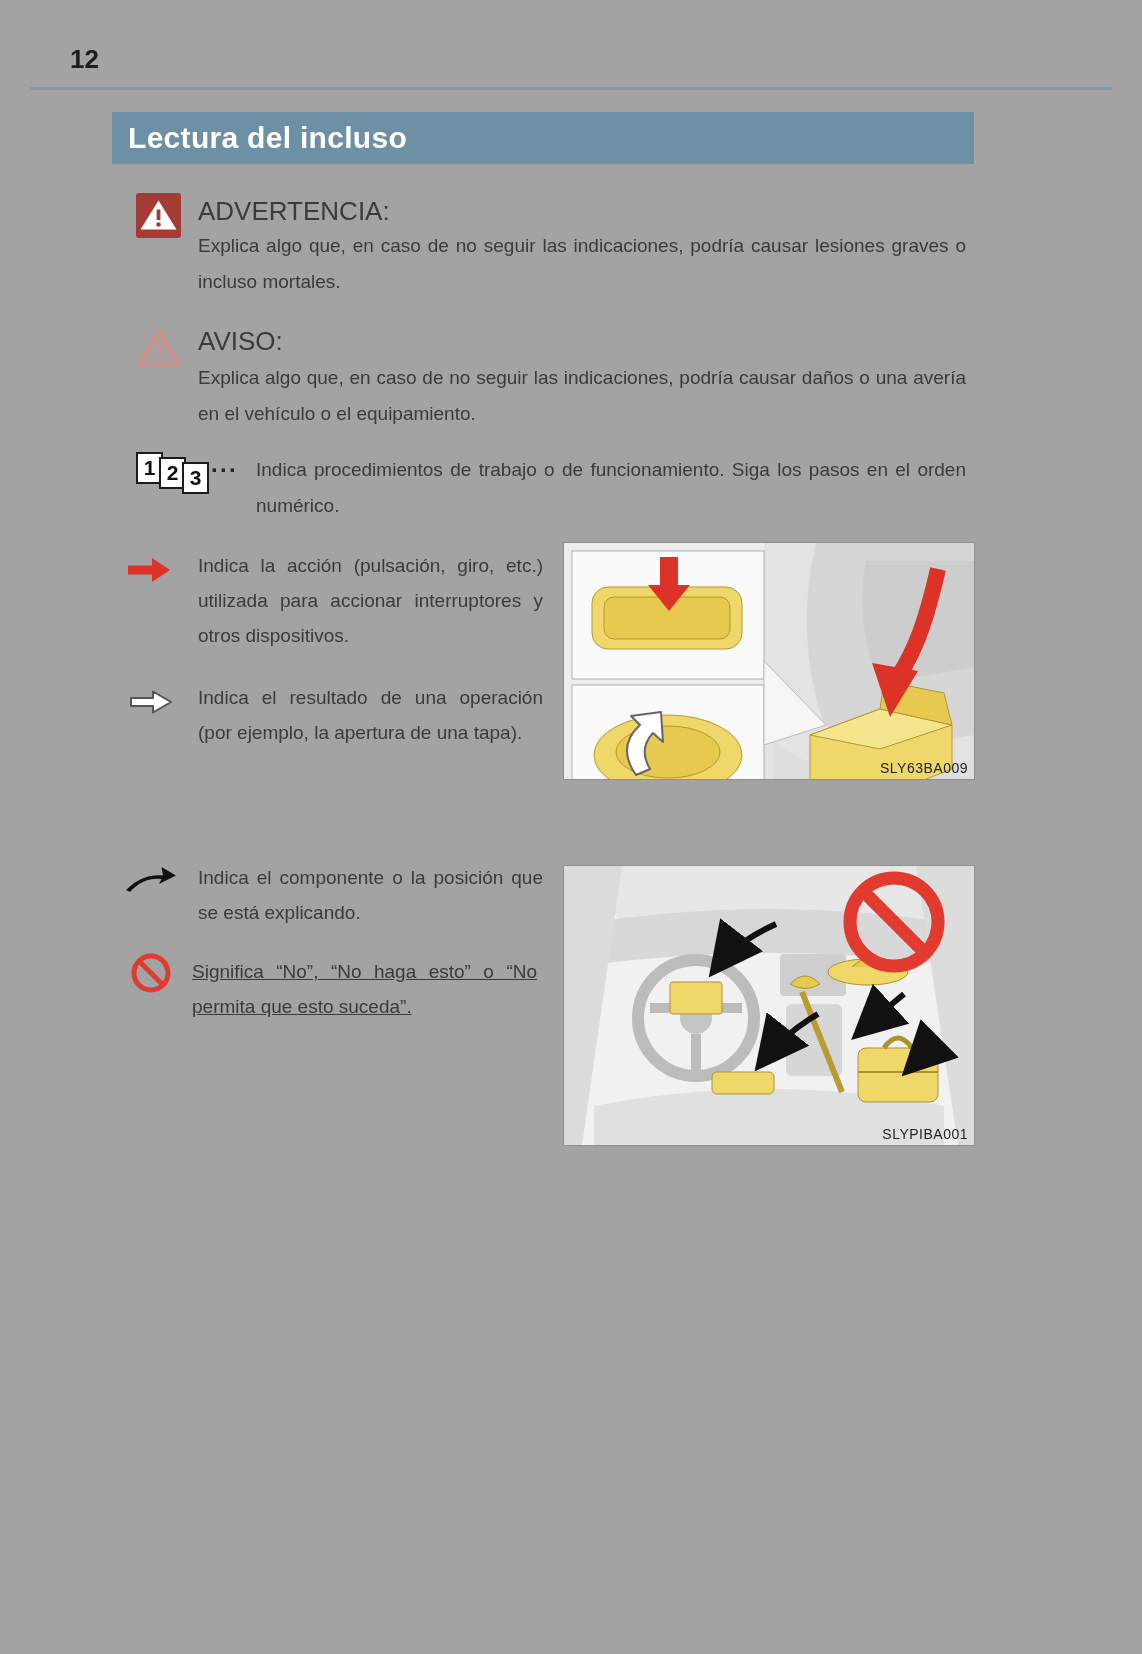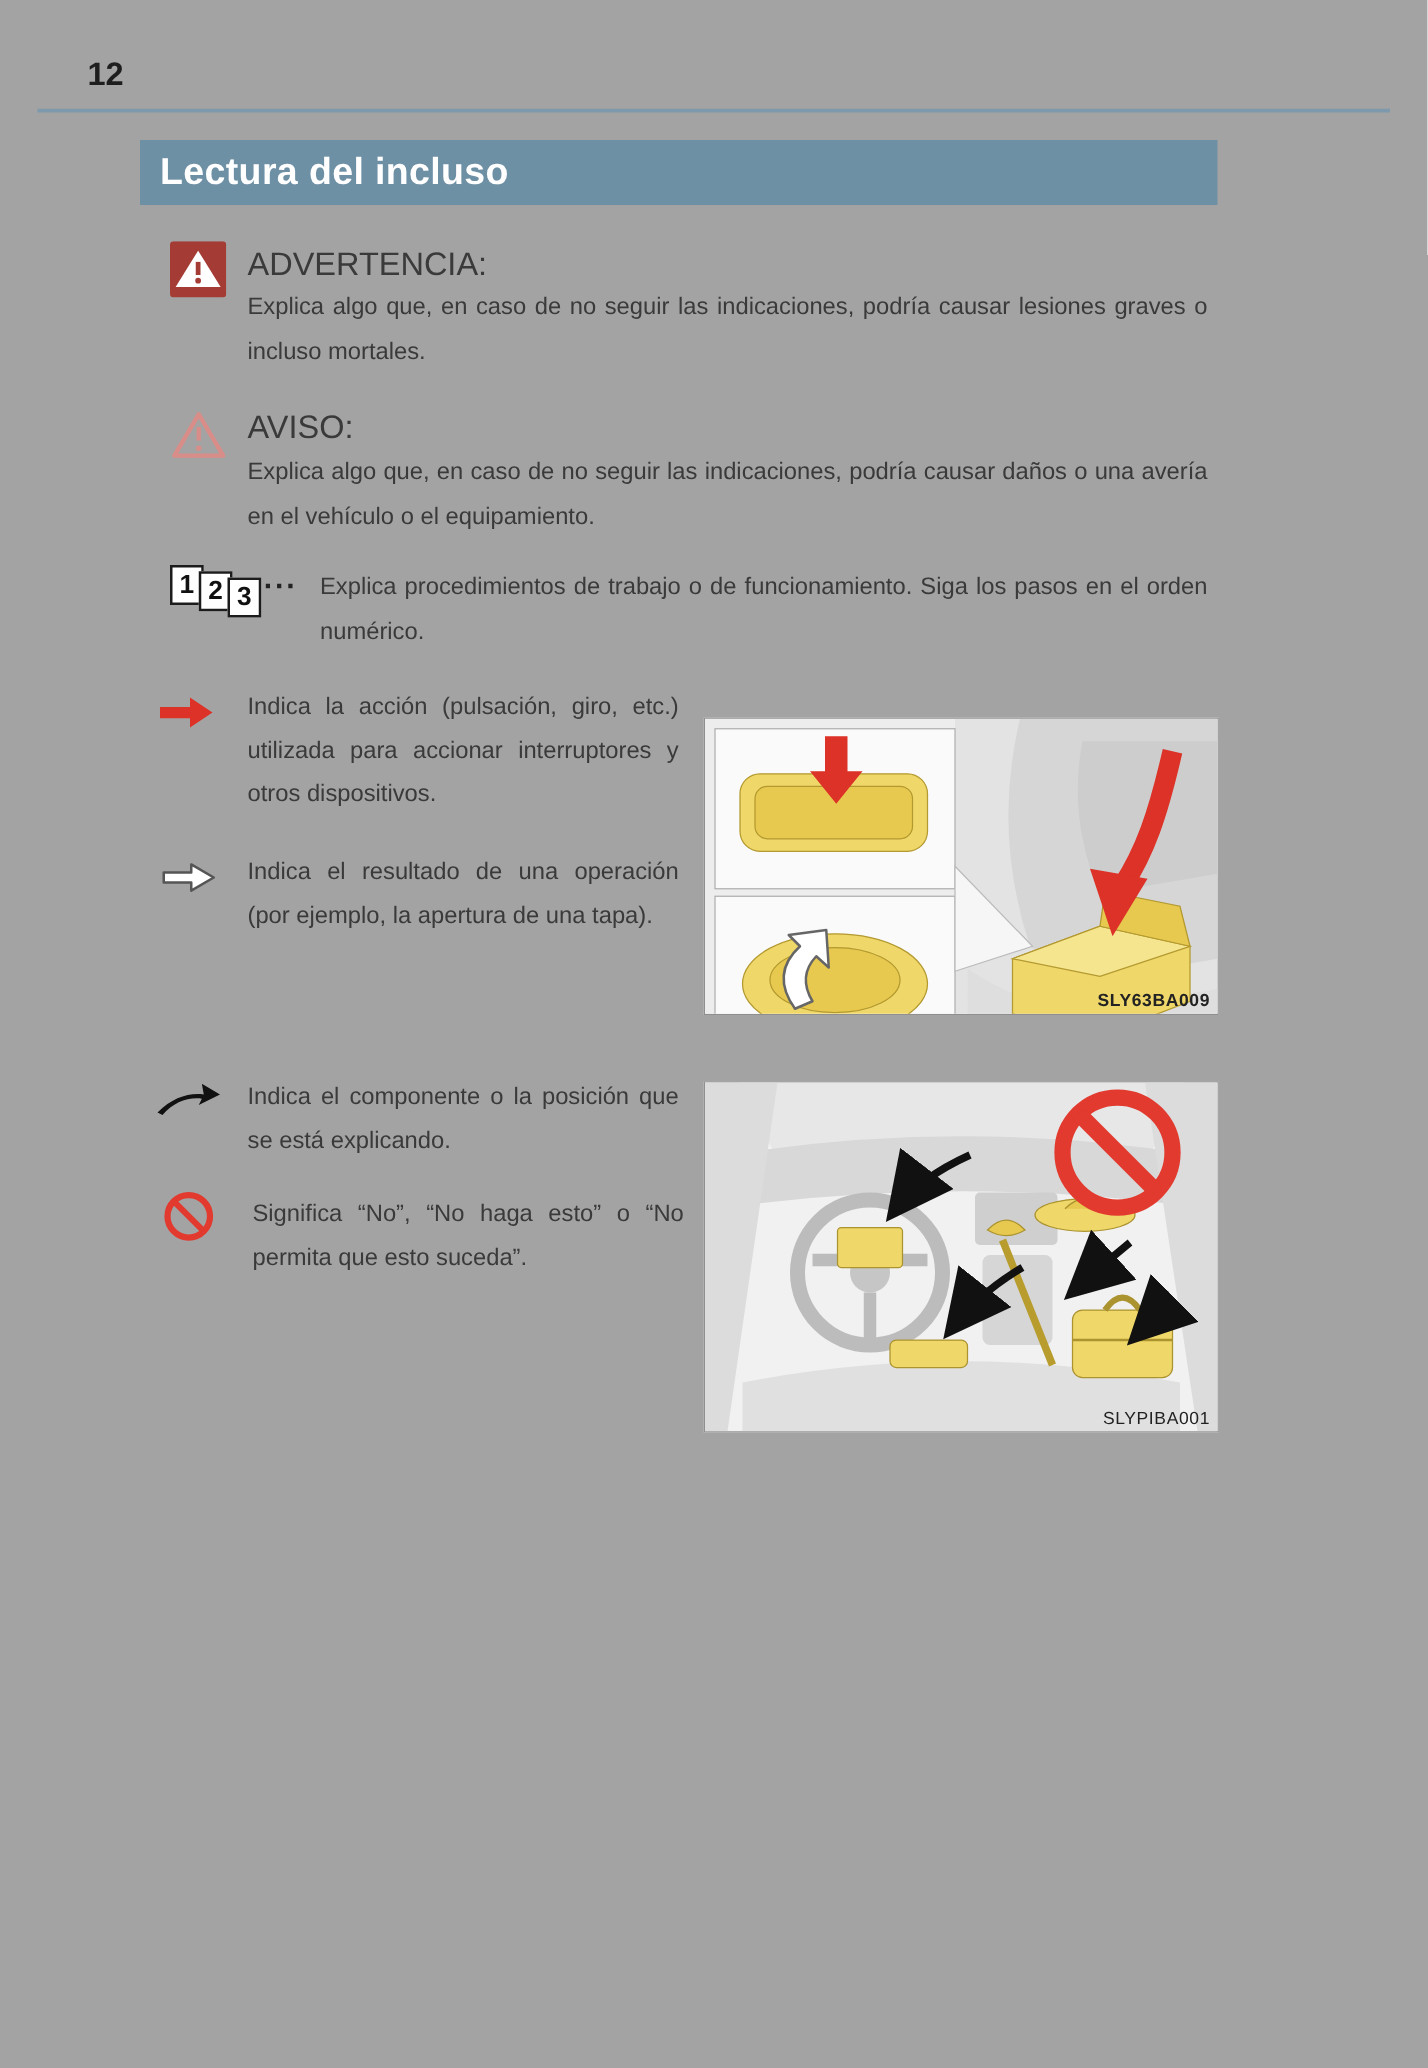--- a/index.html
+++ b/index.html
@@ -50,37 +50,37 @@
       <rect x="20.3" y="13.5" width="3.4" height="11" fill="#d98d89"></rect>
       <circle cx="22" cy="30.5" r="2.2" fill="#d98d89"></circle>
     </svg>
   </div>
   <div class="entry-title" style="left:198px; top:326px;">AVISO:</div>
   <div class="entry-body" style="left:198px; top:360px; width:768px;">Explica algo que, en caso de no seguir las indicaciones, podría causar daños o una avería en el vehículo o el equipamiento.</div>
 
   <div class="steps-group">
     <span class="step-box b1">1</span><span class="step-box b2">2</span><span class="step-box b3">3</span><span class="step-dots">···</span>
   </div>
-  <div class="entry-body" style="left:256px; top:452px; width:710px;">Explica procedimientos de trabajo o de funcionamiento. Siga los pasos en el orden numérico.</div>
+  <div class="entry-body" style="left:256px; top:452px; width:710px;">Indica procedimientos de trabajo o de funcionamiento. Siga los pasos en el orden numérico.</div>
 
   <div class="icon" style="left:126px; top:556px; width:46px; height:28px;">
     <svg width="46" height="28" viewBox="0 0 46 28">
       <path d="M2 9.5 H26 V2 L44 14 L26 26 V18.5 H2 Z" fill="#dc3227"></path>
     </svg>
   </div>
   <div class="entry-body narrow" style="left:198px; top:548px; width:345px;">Indica la acción (pulsación, giro, etc.) utilizada para accionar interruptores y otros dispositivos.</div>
 
   <div class="icon" style="left:128px; top:688px; width:46px; height:28px;">
     <svg width="46" height="28" viewBox="0 0 46 28">
       <path d="M3 10 H25 V3.5 L43 14 L25 24.5 V18 H3 Z" fill="#ffffff" stroke="#555" stroke-width="2" stroke-linejoin="round"></path>
     </svg>
   </div>
   <div class="entry-body narrow" style="left:198px; top:680px; width:345px;">Indica el resultado de una operación (por ejemplo, la apertura de una tapa).</div>
 
-  <div class="figure" style="left:563px; top:574px; width:412px; height:238px;font-weight:bold;">
+  <div class="figure" style="left:563px; top:542px; width:412px; height:238px;">
     <svg width="410" height="278" viewBox="0 0 410 278">
       <rect width="410" height="278" fill="#ededed"></rect>
       <path d="M200 0 h210 v278 h-210 z" fill="#e3e3e3"></path>
       <path d="M252 0 q-22 92 8 182 q42 32 92 20 l58 -10 V0 Z" fill="#d6d6d6"></path>
       <path d="M302 18 q-12 62 14 122 l94 -16 V18 Z" fill="#cdcdcd"></path>
       <path d="M210 200 q60 40 120 30 l80 -14 v62 h-200 Z" fill="#dedede"></path>
 
       <rect x="8" y="8" width="192" height="128" fill="#fafafa" stroke="#b0b0b0"></rect>
       <rect x="28" y="44" width="150" height="62" rx="16" fill="#efd769" stroke="#b3992f"></rect>
       <rect x="40" y="54" width="126" height="42" rx="10" fill="#e7c94f" stroke="#b3992f"></rect>
@@ -109,21 +109,21 @@
     </svg>
   </div>
   <div class="entry-body narrow" style="left:198px; top:860px; width:345px;">Indica el componente o la posición que se está explicando.</div>
 
   <div class="icon" style="left:130px; top:952px; width:42px; height:42px;">
     <svg width="42" height="42" viewBox="0 0 42 42">
       <circle cx="21" cy="21" r="17" fill="none" stroke="#e23a2e" stroke-width="5"></circle>
       <line x1="9.5" y1="9.5" x2="32.5" y2="32.5" stroke="#e23a2e" stroke-width="5"></line>
     </svg>
   </div>
-  <div class="entry-body narrow" style="left:202px; top:954px; width:345px;">Significa “No”, “No haga esto” o “No permita que esto suceda”.</div>
+  <div class="entry-body narrow" style="left:192px; top:954px; width:345px;text-decoration:underline;">Significa “No”, “No haga esto” o “No permita que esto suceda”.</div>
 
   <div class="figure" style="left:563px; top:865px; width:412px; height:281px;">
     <svg width="410" height="279" viewBox="0 0 410 279">
       <defs>
         <marker id="ah2" markerWidth="9" markerHeight="9" refX="7" refY="4.5" orient="auto">
           <path d="M0,0 L9,4.5 L0,9 Z" fill="#111"></path>
         </marker>
       </defs>
       <rect width="410" height="279" fill="#f1f1f1"></rect>
       <path d="M28 0 h356 l-28 58 H56 Z" fill="#e7e7e7"></path>

